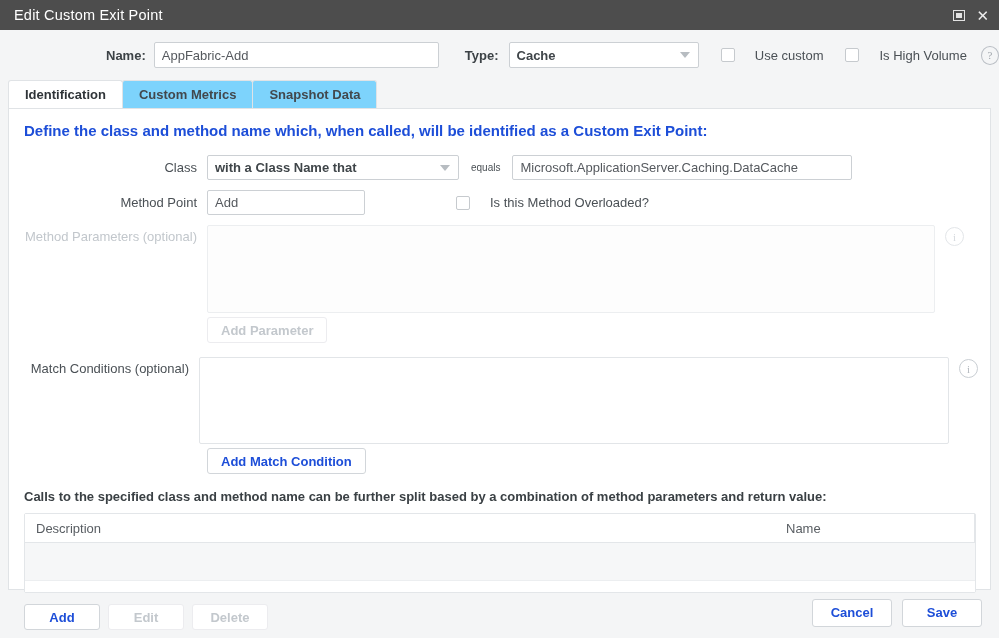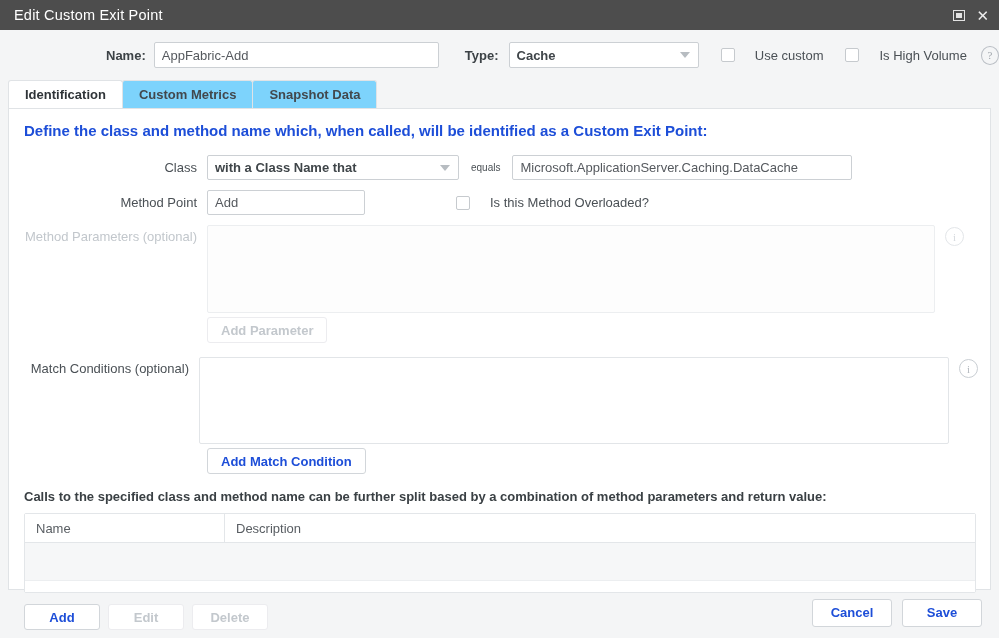--- a/index.html
+++ b/index.html
@@ -430,22 +430,22 @@
       </div>
     </div>
     <div style="margin-left:186px;margin-bottom:15px;">
       <button class="btn">Add Match Condition</button>
     </div>
 
     <div class="split-note">Calls to the specified class and method name can be further split based by a combination of method parameters and return value:</div>
 
     <div class="tbl">
       <div class="tbl-head">
+        <div class="th desc-col">Description</div>
         <div class="th name-col">Name</div>
-        <div class="th desc-col">Description</div>
       </div>
       <div class="tbl-body-row"></div>
       <div class="tbl-filler"></div>
     </div>
 
     <div class="btn-bar">
       <button class="btn">Add</button>
       <button class="btn disabled">Edit</button>
       <button class="btn disabled">Delete</button>
     </div>

